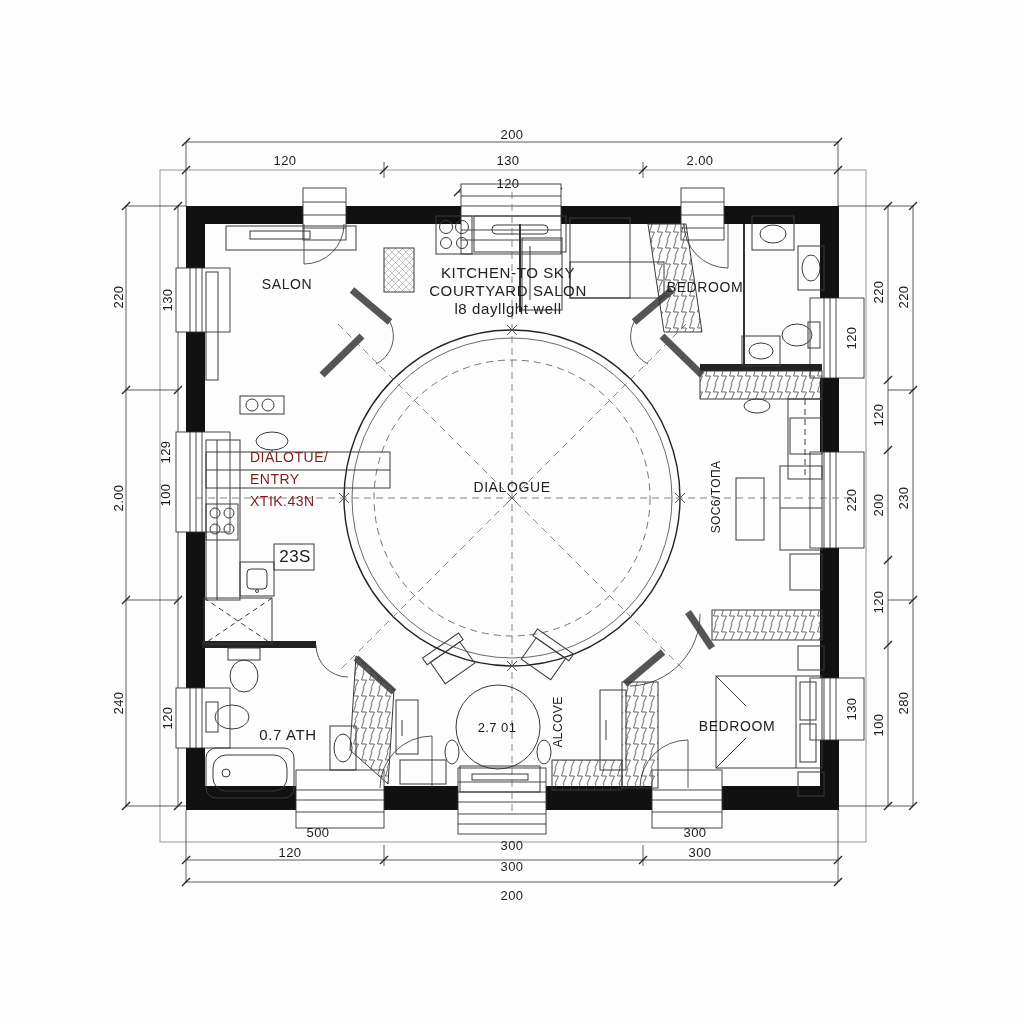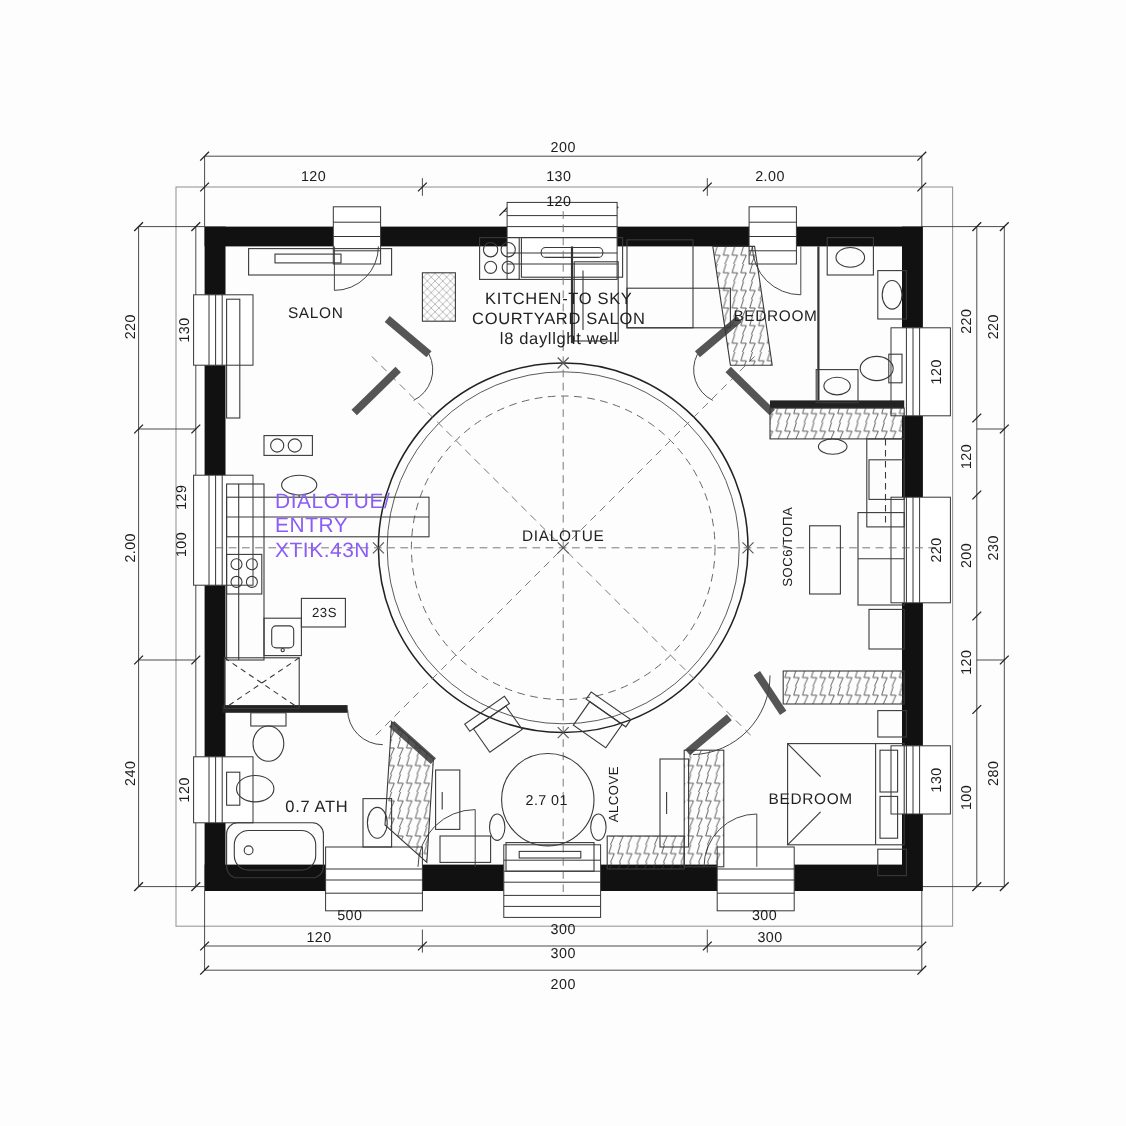--- a/index.html
+++ b/index.html
@@ -4,22 +4,22 @@
 <style>
   html,body{margin:0;padding:0;background:#fff;}
   #stage{position:relative;width:1024px;height:1024px;background:#fdfdfd;overflow:hidden;
          font-family:Liberation Sans, sans-serif;}
   svg{position:absolute;left:0;top:0;}
   .t{position:absolute;transform:translate(-50%,-50%);color:#1c1c1c;white-space:nowrap;
      font-size:13px;letter-spacing:.4px;}
   .v{transform:translate(-50%,-50%) rotate(-90deg);}
   .room{font-size:14px;letter-spacing:.6px;color:#222;}
   .big{font-size:15px;}
-  .small{font-size:12px;}
-  .blk{position:absolute;color:#8b5cf6;font-size:19px;line-height:22px;letter-spacing:.5px;}
+  .small{font-size:17px;}
+  .blk{position:absolute;color:#7f1d1d;font-size:14px;line-height:22px;letter-spacing:.5px;}
 </style>
 </head>
 <body>
 
 <div id="stage">
 
 <svg width="1024" height="1024" viewBox="0 0 1024 1024">
   <defs>
     <path id="tk" d="M-4 4 L4 -4" stroke="#222" stroke-width="1.2"></path>
     <g id="xm" stroke="#555" stroke-width="1">
@@ -364,21 +364,21 @@
 <div class="t room" style="left:287px;top:284px">SALON</div>
 <div class="t room big" style="left:508px;top:272px">KITCHEN-TO SKY</div>
 <div class="t room big" style="left:508px;top:290px">COURTYARD SALON</div>
 <div class="t room big" style="left:508px;top:308px">l8 dayllght well</div>
 <div class="t room" style="left:705px;top:287px">BEDROOM</div>
 <div class="blk" style="left:250px;top:446px">
   <div>DIALOTUE/</div>
   <div>ENTRY</div>
   <div>XTIK.43N</div>
 </div>
-<div class="t room" style="left:512px;top:487px">DIALOTUE</div>
+<div class="t room" style="left:512px;top:487px">DIALOGUE</div>
 <div class="t v" style="left:716px;top:497px;font-size:12px">SOC6/TOΠA</div>
 <div class="t small" style="left:295px;top:557px">23S</div>
 <div class="t room big" style="left:288px;top:734px">0.7 ATH</div>
 <div class="t" style="left:497px;top:727px">2.7 01</div>
 <div class="t v" style="left:558px;top:722px;font-size:12px">ALCOVE</div>
 <div class="t room" style="left:737px;top:726px">BEDROOM</div>
 
 </div>
 
 </body></html>

